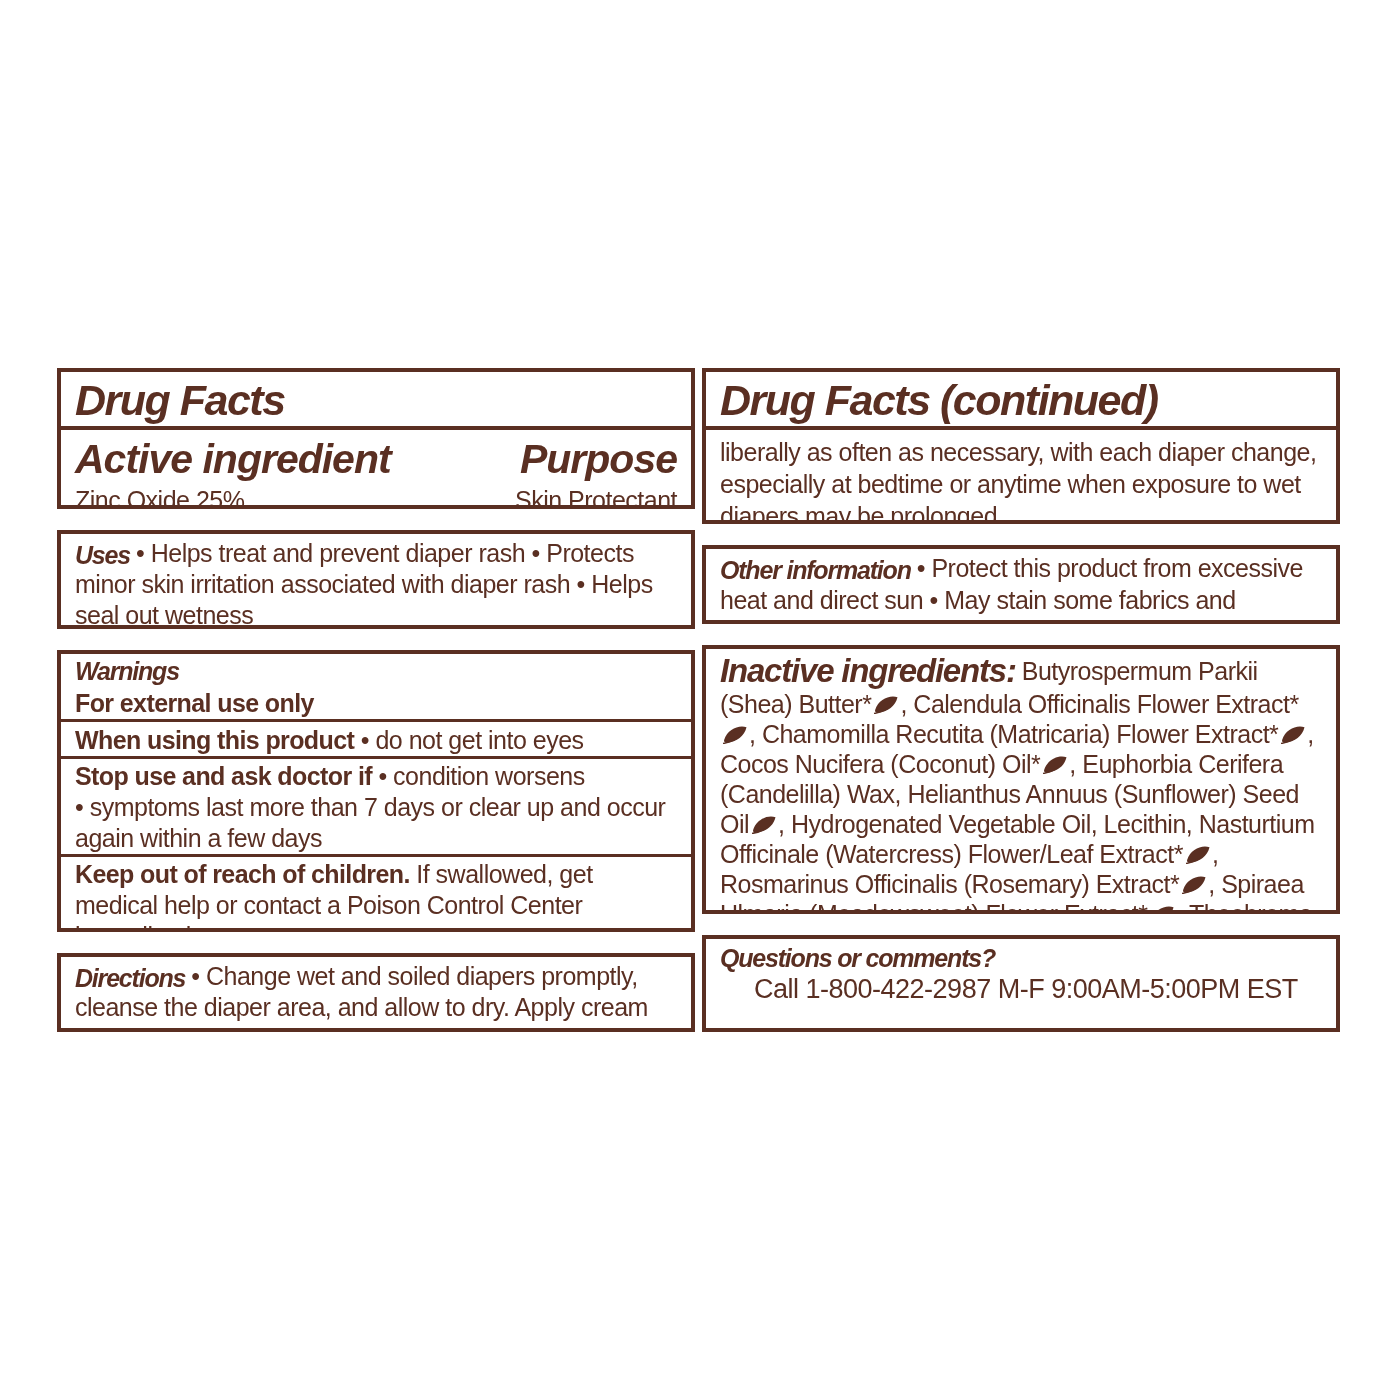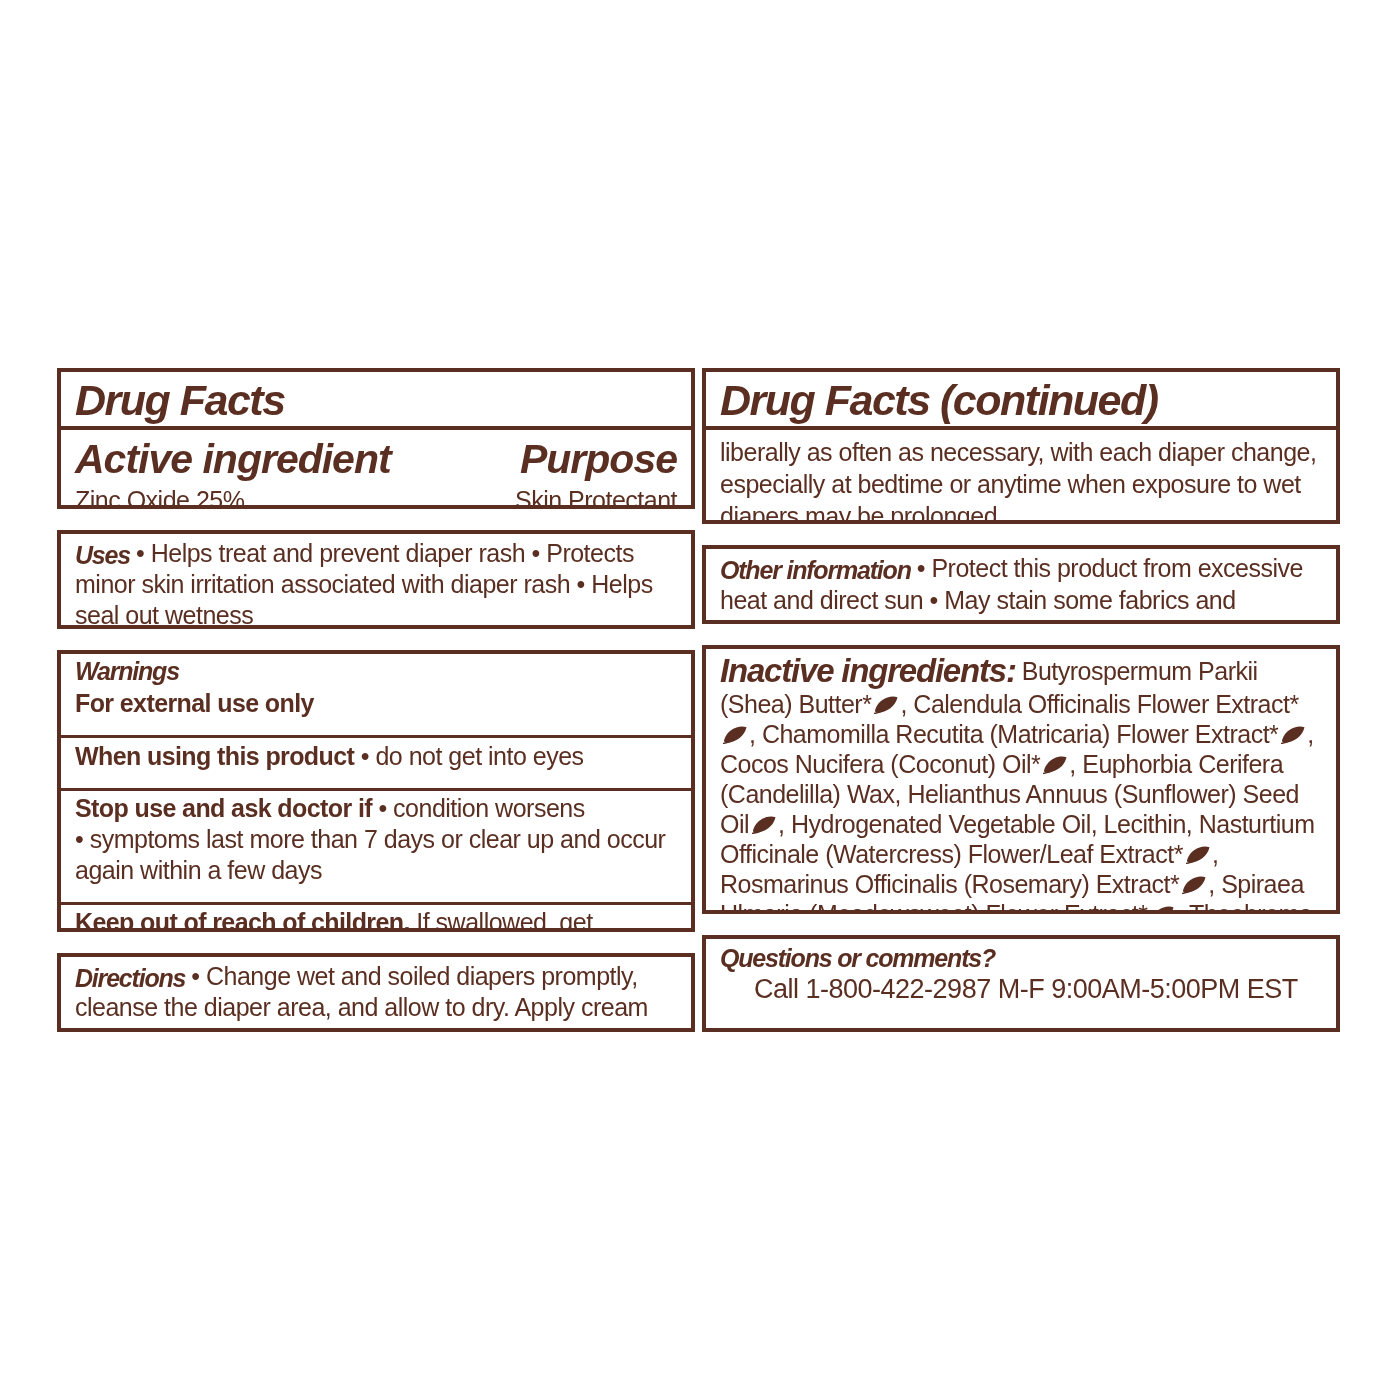--- a/index.html
+++ b/index.html
@@ -32,21 +32,21 @@
   .leader-row{display:flex;align-items:flex-end;padding:1px 14px 6px 14px;justify-content:center;}
   .leader{
     flex:1;border-bottom:4px dotted #5a2f22;margin:0 5px 7px 8px;height:0;
   }
   .sechead{
     font-size:25px;font-weight:bold;font-style:italic;
     letter-spacing:-1.2px;line-height:1.1;
   }
   .inline-head{margin-right:6px;vertical-align:-2px;}
   b,.bold{font-weight:bold;letter-spacing:-0.6px;}
-  .w-row{padding:2px 14px 16px 14px;}
+  .w-row{padding:2px 14px 0 14px;}
   .w-row.ruled{border-bottom:3px solid #5a2f22;}
   .warn-head{padding:4px 14px 0 14px;}
   .leaf-icon{
     display:inline-block;width:26px;height:18px;vertical-align:-1px;
     margin:0 1px 0 2px;
   }
   .leaf-icon svg{display:block;width:100%;height:100%;}
   .questions-head{padding-top:4px;}
 </style>
 </head>

